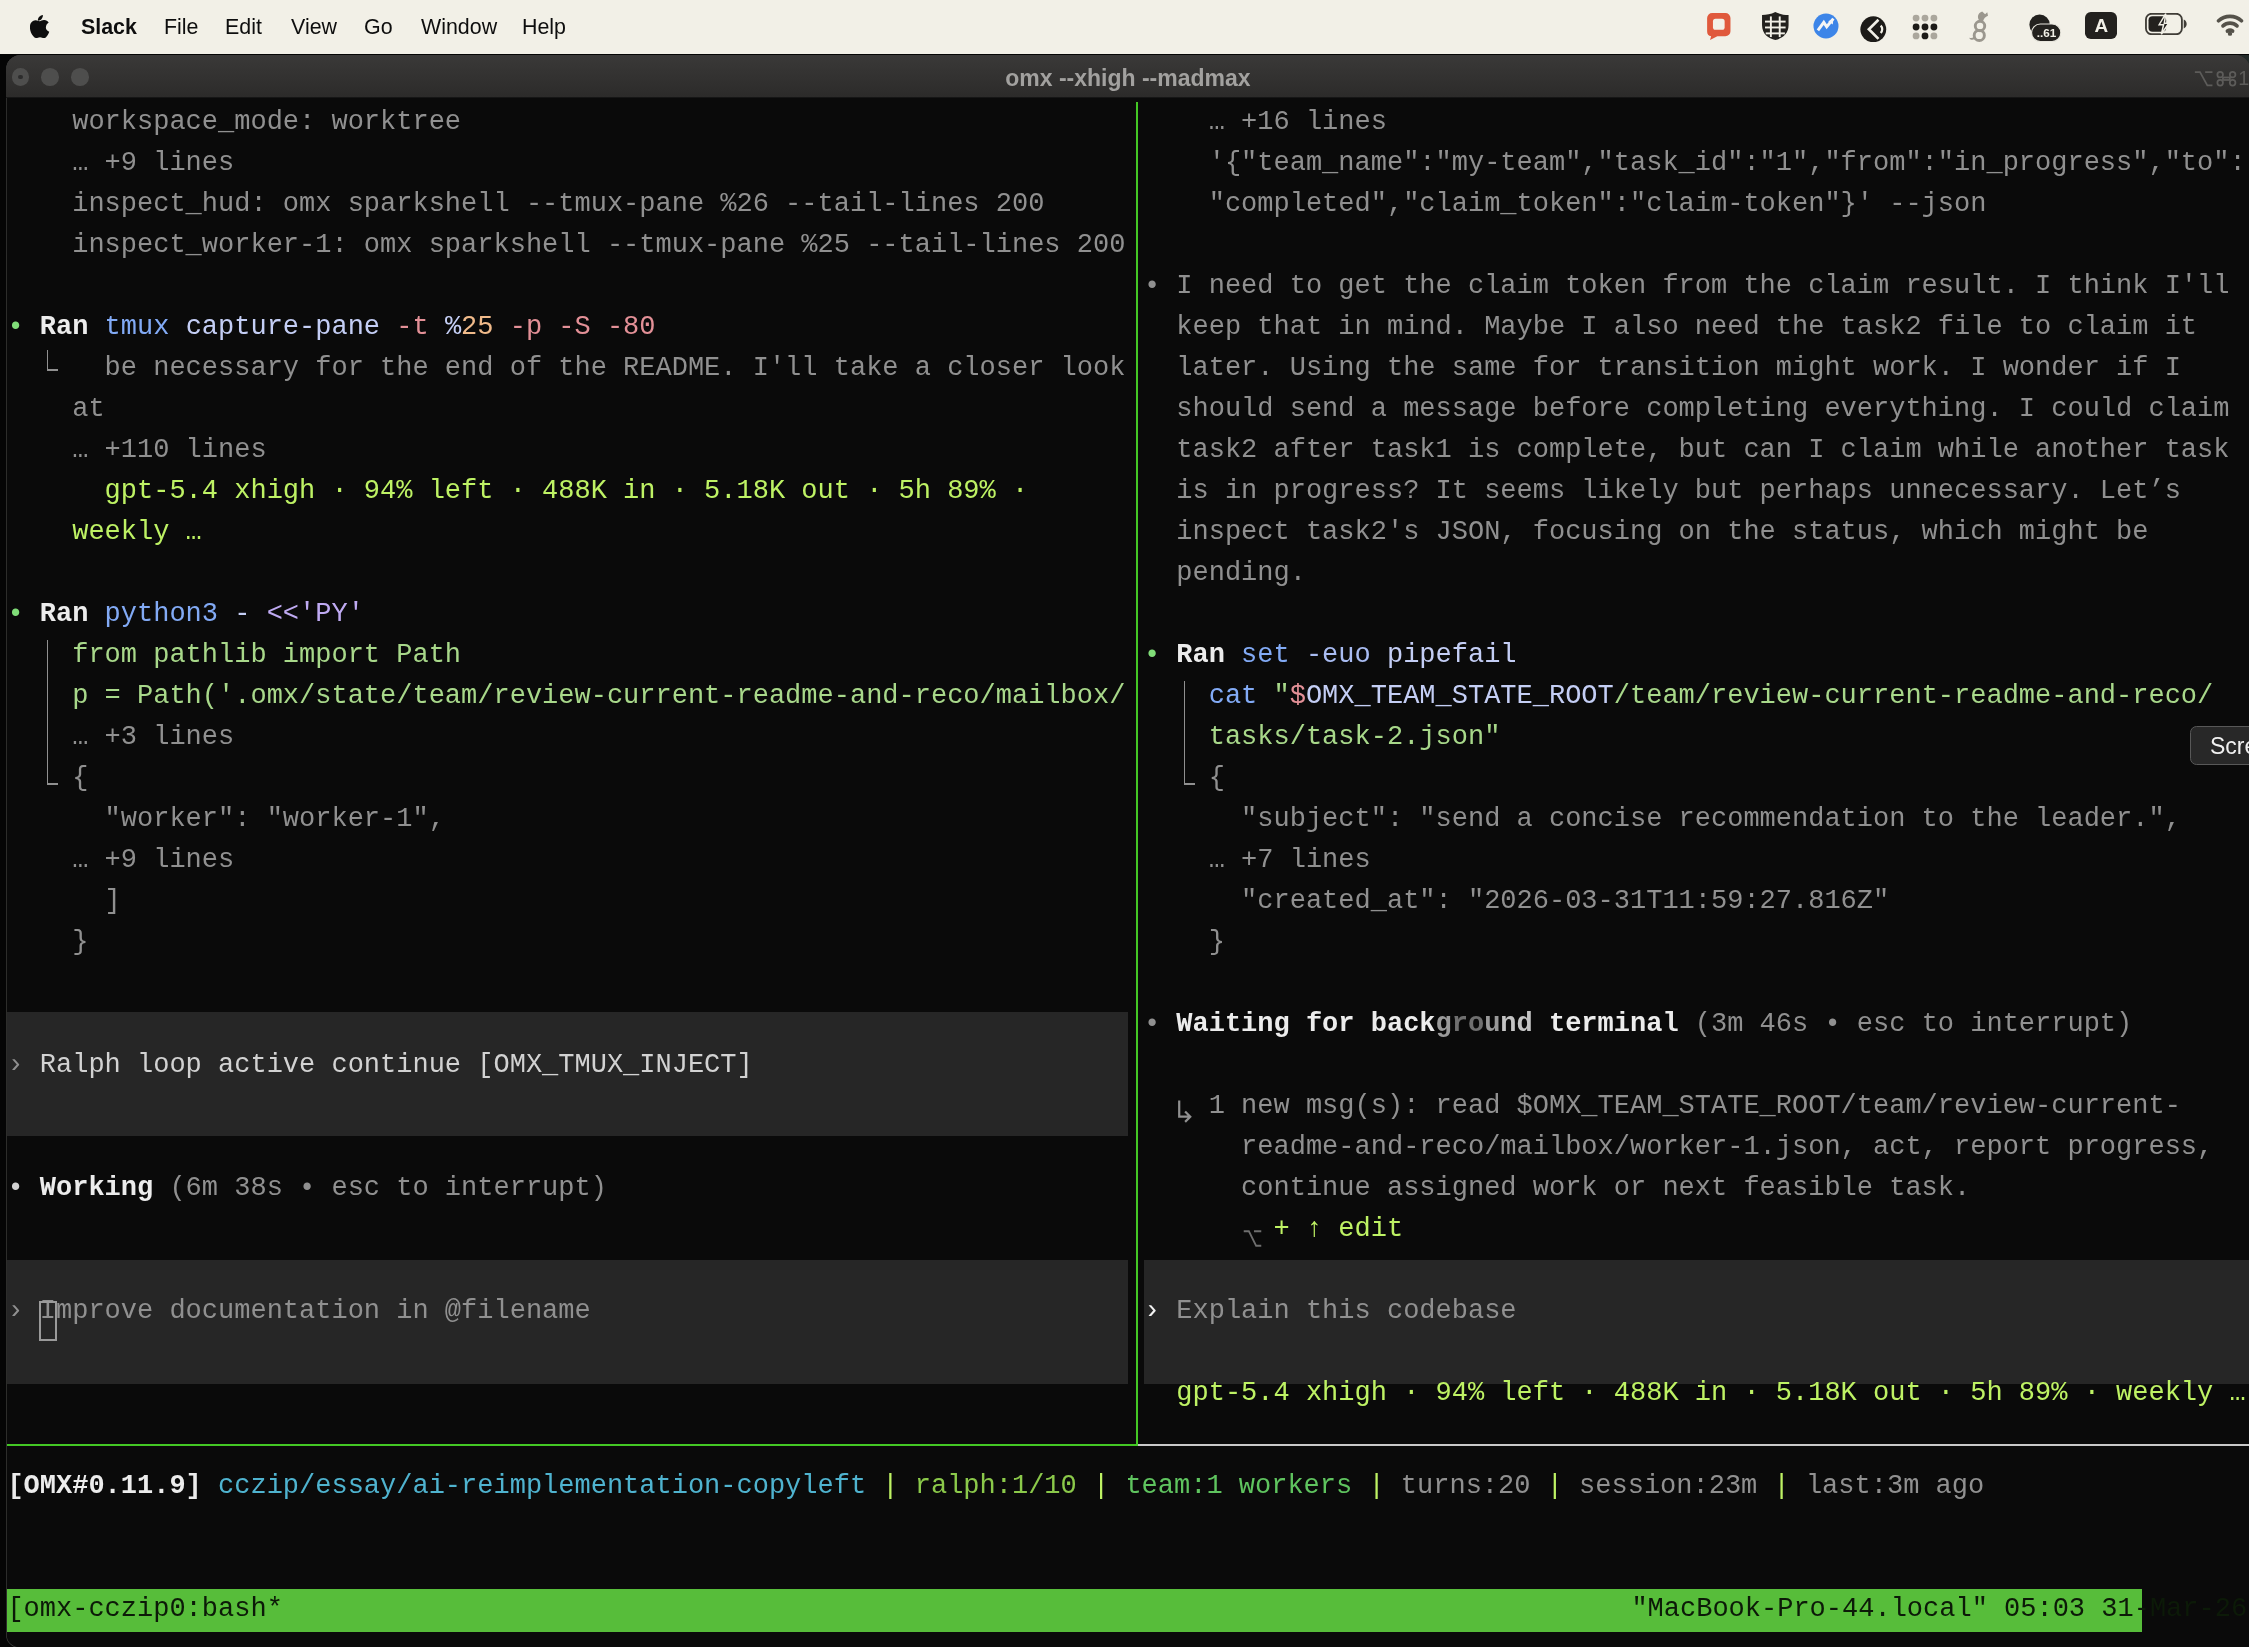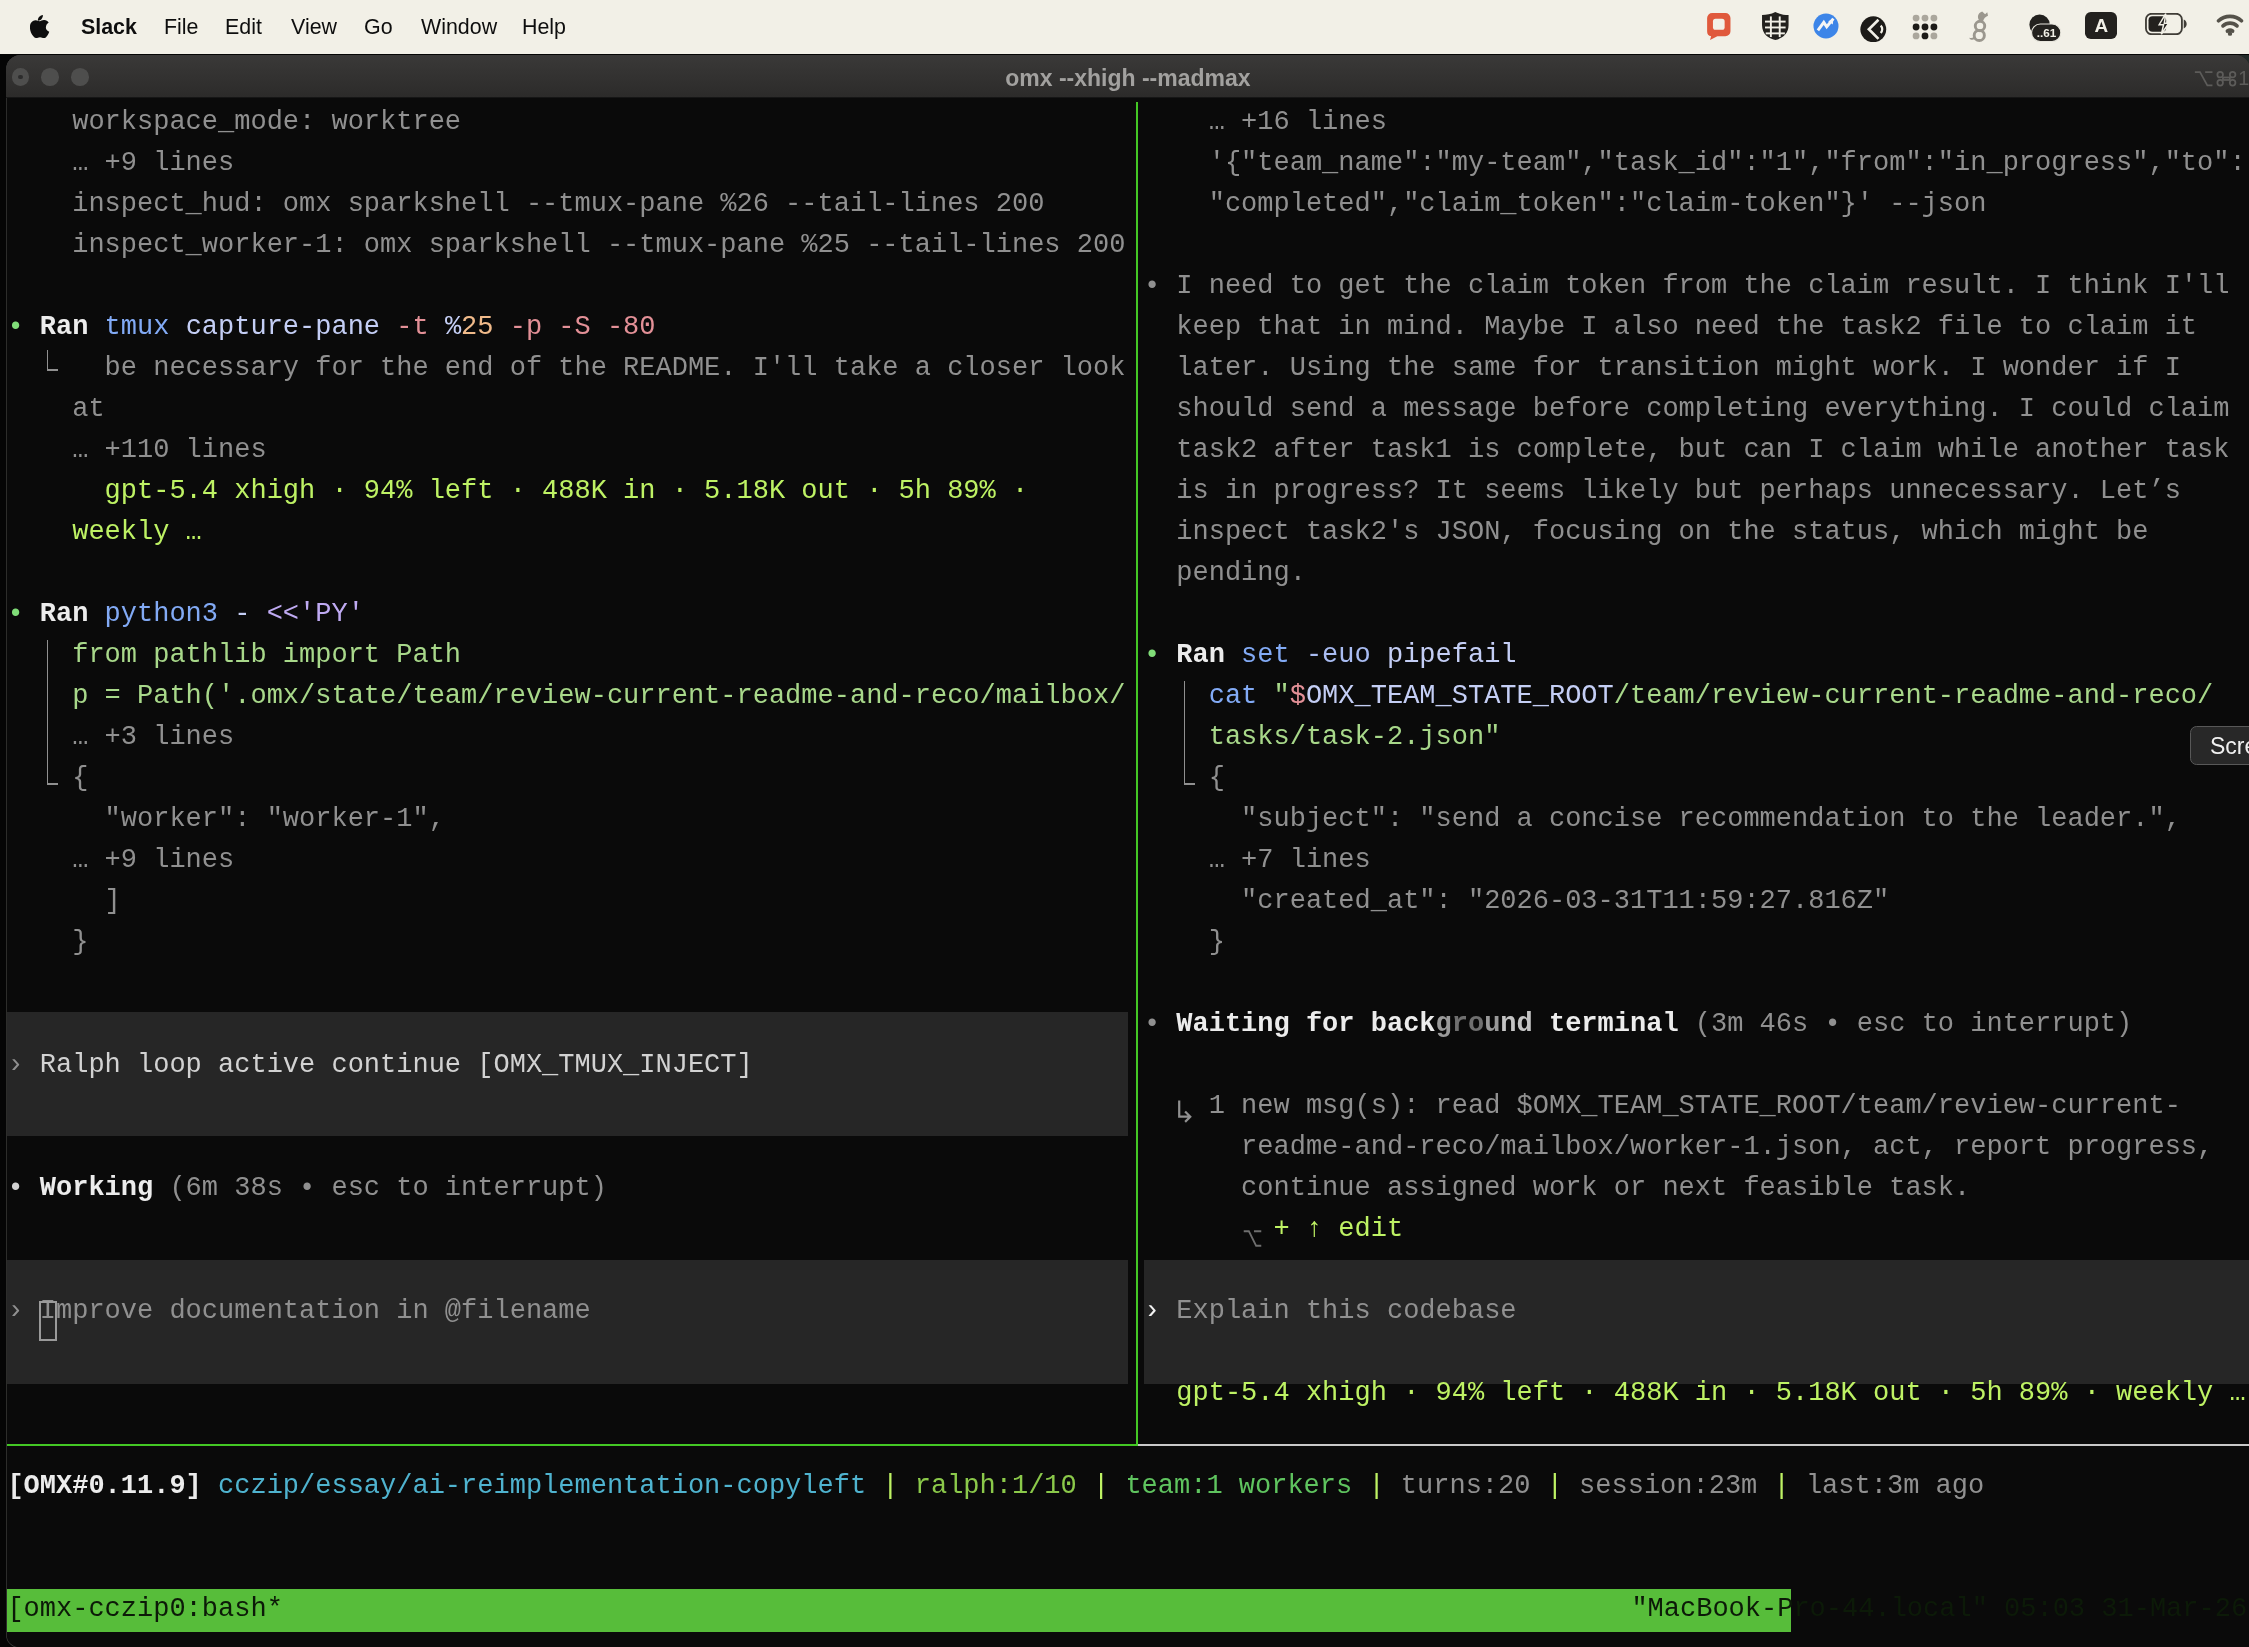--- a/index.html
+++ b/index.html
@@ -33,21 +33,21 @@
   .pur { color:#bfaaf2; }
   .rose { color:#e39097; }
   .pch { color:#f0ba8a; }
   .sgr { color:#a8d88a; }
   .it { }
   .band { position:absolute; background:#262626; }
   
   #vsep { position:absolute; left:1130px; top:47px; width:2.2px; height:1343px; background:#43c724; }
   #hsepL { position:absolute; left:1.5px; top:1389px; width:1131px; height:2.2px; background:#43c724; }
   #hsepR { position:absolute; left:1132px; top:1389px; width:1112px; height:2.2px; background:#c9c9c9; }
-  #statusbar { position:absolute; left:1.5px; top:1534px; width:1784px; height:43px; background:#57bd3a; }
+  #statusbar { position:absolute; left:1.5px; top:1534px; width:2135px; height:43px; background:#57bd3a; }
   #statusbar pre { position:absolute; top:0; color:#0c1a08; }
   
   #cursor { position:absolute; left:33px; top:1246px; width:17.7px; height:40px; border:2.2px solid #9a9a9a; }
   #omxline { left:1.5px; top:1411px; }
   
   #scre { position:absolute; left:2184px; top:671px; width:74px; height:39px; background:#282828;
           border:1.5px solid #585858; border-radius:6.6px; color:#f0f0f0; font-size:23px;
           font-family:"Liberation Sans",sans-serif; padding:5.9px 0 0 19px; }
 </style>
 </head>

